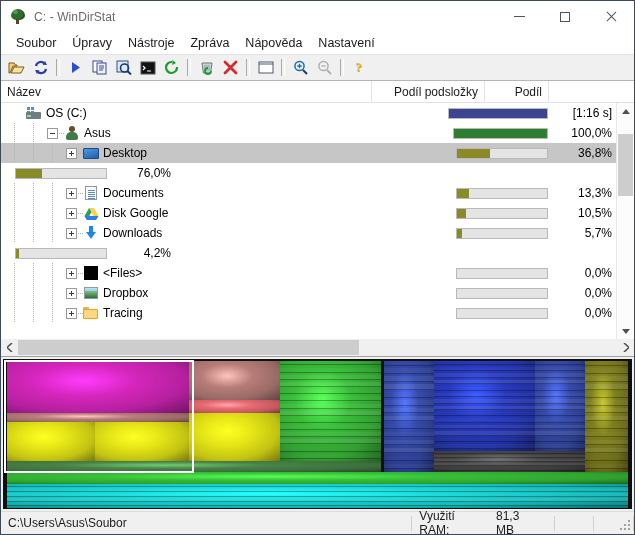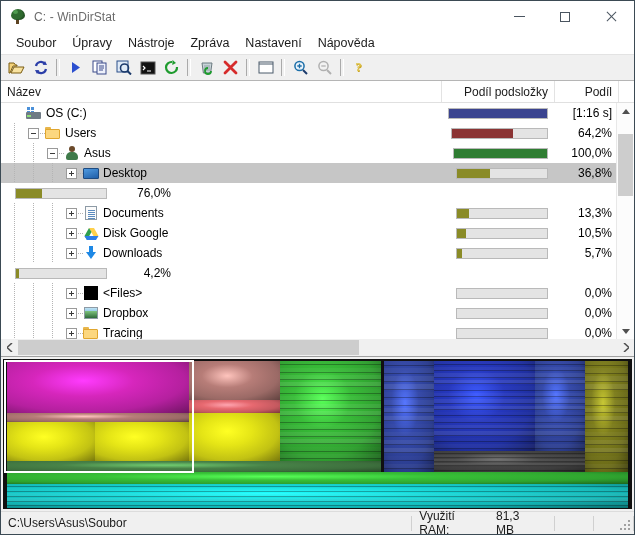--- a/index.html
+++ b/index.html
@@ -88,21 +88,21 @@
   .lv-header{
     height:21px;min-height:21px;display:flex;background:#ffffff;
     border-bottom:1px solid #e0e0e0;
     font-size:12px;color:#1b1b1b;
   }
   .lv-h{
     display:flex;align-items:center;
     border-right:1px solid #e3e3e3;
     padding:0 6px;box-sizing:border-box;overflow:hidden;white-space:nowrap;
   }
-  .lv-h.h-name{width:441px;}
+  .lv-h.h-name{width:371px;}
   .lv-h.h-sub{width:113px;justify-content:flex-end;}
   .lv-h.h-pct{width:64px;justify-content:flex-end;}
   .lv-h.h-pad{flex:1;border-right:none;}
   .lv-body{flex:1;position:relative;overflow:hidden;background:#fff;}
   .row{
     height:20px;display:flex;align-items:center;position:relative;
     white-space:nowrap;font-size:12px;color:#000;
   }
   .row.sel{background:#c6c6c6;}
   .row .namecell{
@@ -210,22 +210,22 @@
           <span class="wb-close"></span>
         </span>
     </span>
   </div>
 
   <div class="menubar">
     <span class="menu-item">Soubor</span>
     <span class="menu-item">Úpravy</span>
     <span class="menu-item">Nástroje</span>
     <span class="menu-item">Zpráva</span>
+    <span class="menu-item">Nápověda</span>
     <span class="menu-item">Nastavení</span>
-    <span class="menu-item">Nápověda</span>
   </div>
 
   <div class="toolbar">
     <span class="tb-btn">
       <svg width="17" height="15" viewBox="0 0 17 15">
         <path d="M1 13V3h5l1.5 2H9v1H5L2 13z" fill="#f3d27a" stroke="#7a5c12"></path>
         <path d="M3 13l3-6h10l-3 6z" fill="#f8e2a0" stroke="#7a5c12"></path>
       </svg>
     </span>
     <span class="tb-btn">
@@ -337,42 +337,20 @@
                 </span>
               </span>
               <span class="tlabel">OS (C:)</span>
             </div>
             <div class="subcell" style="padding-left: 6px;">
               <div class="bar-track" style="width: 100px;">
                 <div class="bar-fill" style="width: 100%; background: rgb(59, 68, 144);"></div>
               </div>
             </div>
             <div class="pctcell">[1:16 s]</div>
-          </div>
-          <div class="row">
-            <div class="namecell">
-              <span class="indent" style="width: 27px;">
-                <span class="guide" style="left: 13px;"></span>
-              </span>
-              <span class="twisty"></span>
-              <span class="twisty-dots"></span>
-              <span class="ticon">
-                <span class="ico-folder">
-                  <span class="tab"></span>
-                  <span class="fr"></span>
-                </span>
-              </span>
-              <span class="tlabel">Users</span>
-            </div>
-            <div class="subcell" style="padding-left: 8.5px;">
-              <div class="bar-track" style="width: 97.5px;">
-                <div class="bar-fill" style="width: 64.2%; background: rgb(139, 52, 52);"></div>
-              </div>
-            </div>
-            <div class="pctcell">64,2%</div>
           </div>
           <div class="row">
             <div class="namecell">
               <span class="indent" style="width: 46px;">
                 <span class="guide" style="left: 13px;"></span>
                 <span class="guide" style="left: 32px;"></span>
               </span>
               <span class="twisty"></span>
               <span class="twisty-dots"></span>
               <span class="ticon">

